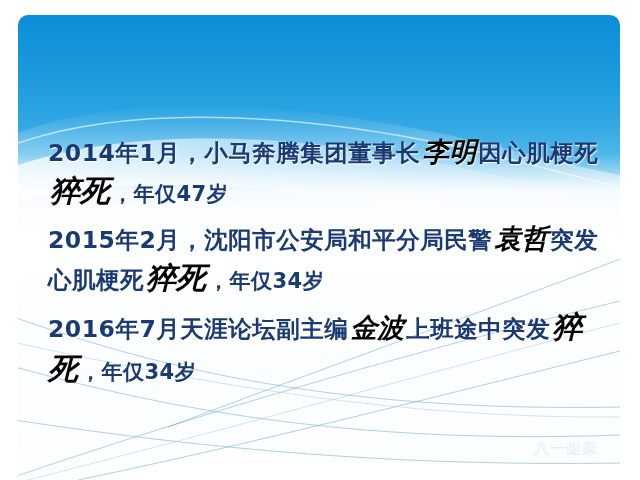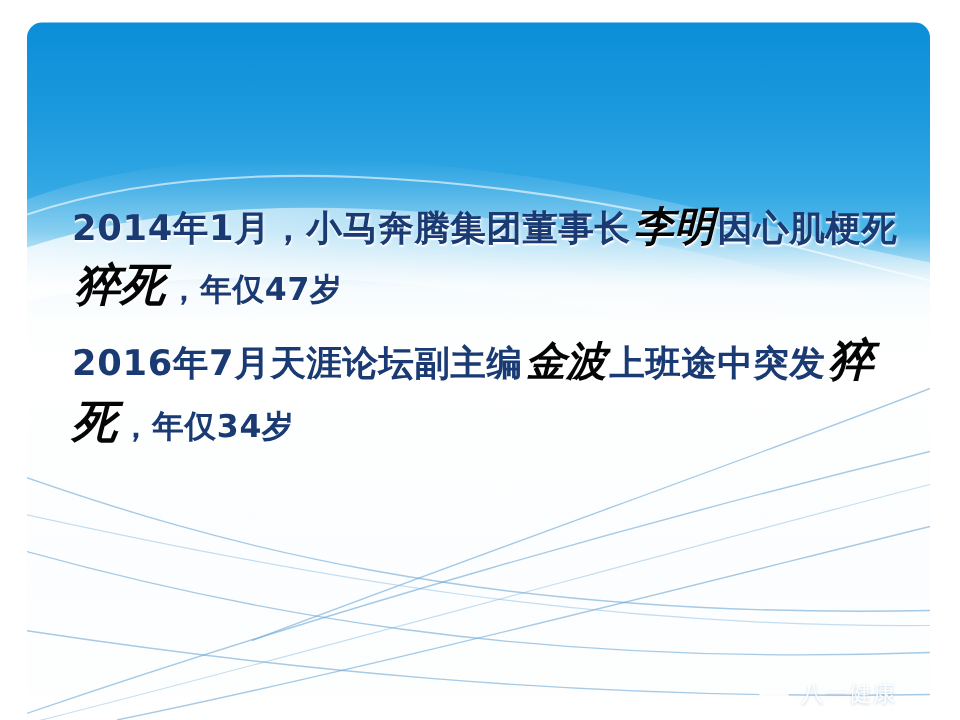--- a/index.html
+++ b/index.html
@@ -78,21 +78,21 @@
   
   .small{font-size:21px;}
 
   
   .curves{position:absolute;inset:0;pointer-events:none;}
   .curves svg{display:block;width:100%;height:100%;}
 
   
   .watermark{
     position:absolute;
-    right:22px; bottom:8px;
+    right:22px; bottom:23px;
     display:flex;align-items:center;gap:7px;
     color:#ffffff;
     opacity:.92;
     font-size:15px;
     letter-spacing:1px;
     text-shadow:0 1px 2px rgba(60,120,170,.35);
   }
   .wechat-icon{width:22px;height:18px;position:relative;display:block;}
   .wechat-icon .b1,.wechat-icon .b2{
     position:absolute;border-radius:50%;background:#ffffff;
@@ -146,20 +146,23 @@
         </g>
       </svg>
     </div>
 
     <div class="lines">
 
       <p class="line">
         <span class="seg">2014年1月，小马奔腾集团董事长</span><span class="emph">李明</span><span class="seg">因心肌梗死</span><span class="emph big">猝死</span><span class="seg small">，年仅47岁</span>
       </p>
 
+      <p class="line">
+        <span class="seg">2015年2月，沈阳市公安局和平分局民警</span><span class="emph">袁哲</span><span class="seg">突发心肌梗死</span><span class="emph big">猝死</span><span class="seg small">，年仅34岁</span>
+      </p>
 
       <p class="line">
         <span class="seg">2016年7月天涯论坛副主编</span><span class="emph">金波</span><span class="seg">上班途中突发</span><span class="emph big">猝死</span><span class="seg small">，年仅34岁</span>
       </p>
 
     </div>
 
     <div class="watermark">
       <span class="wechat-icon">
         <span class="b1"></span>

